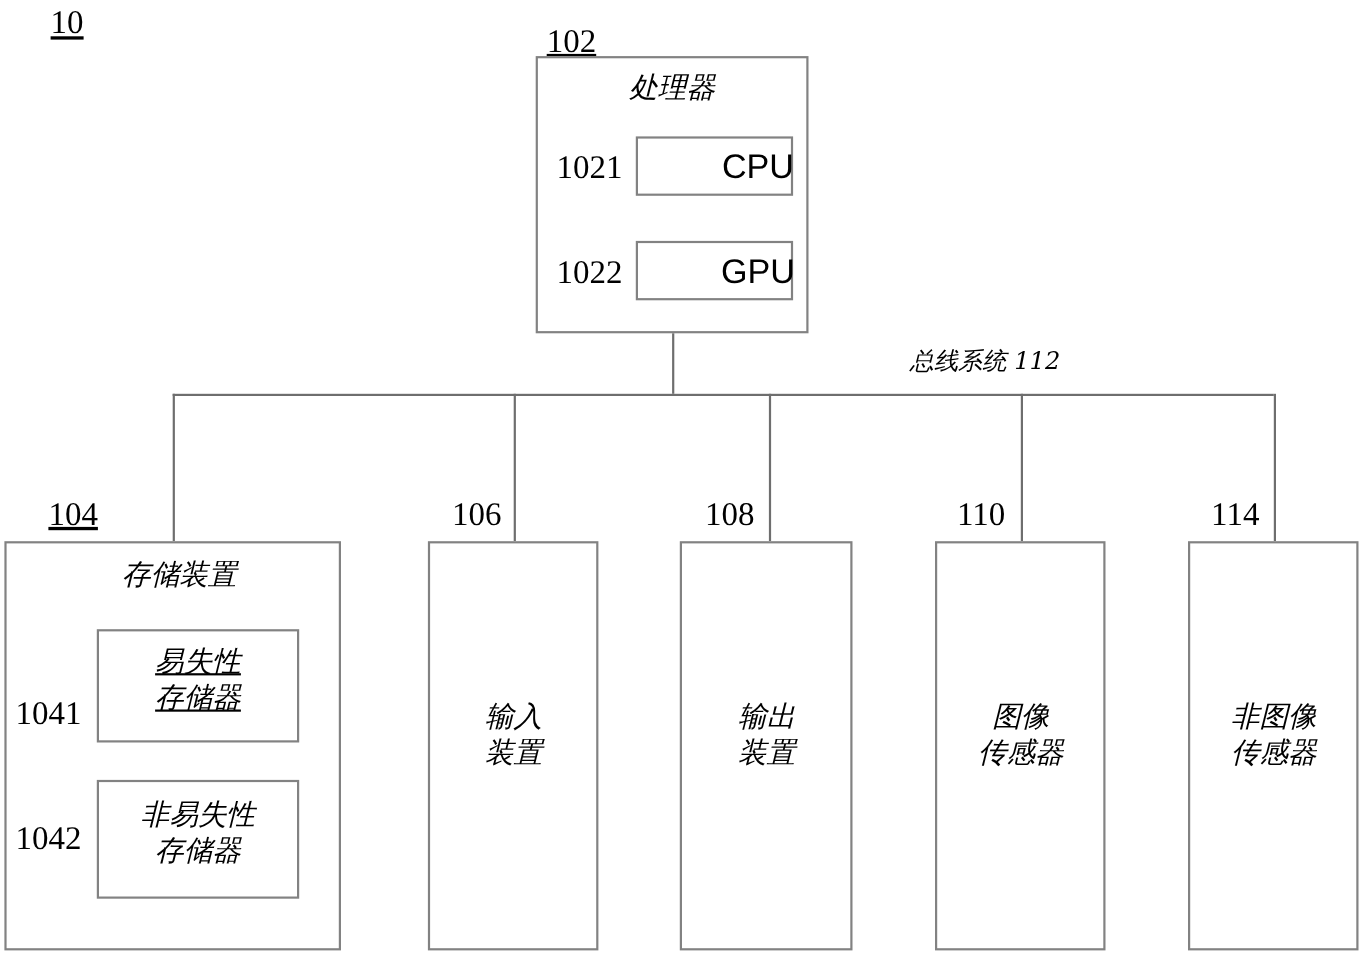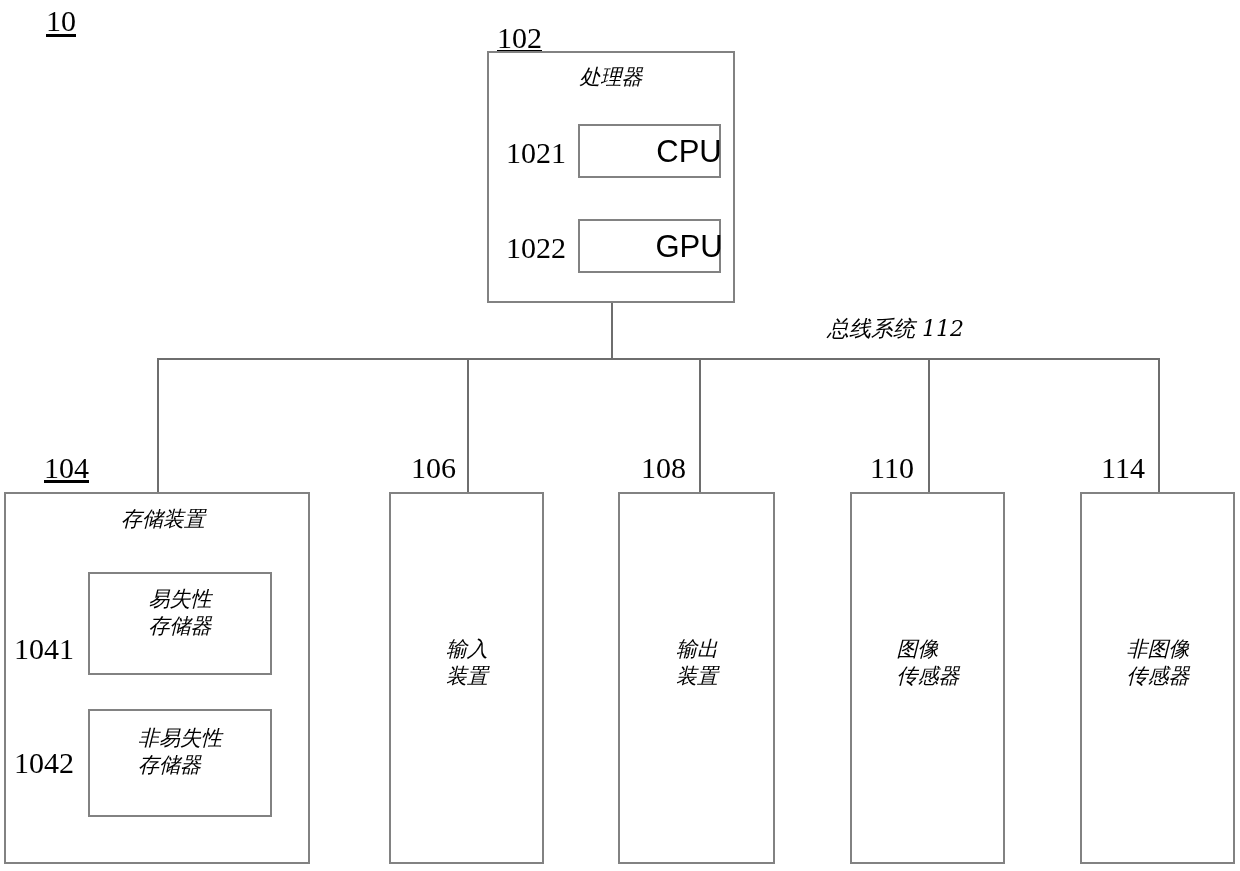--- a/index.html
+++ b/index.html
@@ -48,24 +48,24 @@
   }
   .ref-underline {
     text-decoration: underline;
     text-underline-offset: 3px;
     text-align: right;
   }
   .cn {
     position: absolute;
     font-family: "DejaVu Serif", "Liberation Serif", serif;
     font-style: italic;
-    font-size: 21px;
+    font-size: 26px;
     line-height: 1.28;
     white-space: pre-line;
-    text-align: left;
+    text-align: center;
     color: #000000;
   }
   .latin {
     position: absolute;
     font-family: Liberation Sans, sans-serif;
     font-size: 31px;
     line-height: 1;
     white-space: nowrap;
     text-align: center;
     color: #000000;
@@ -117,21 +117,21 @@
   <div class="vline" style="left:1158px; top:358px; height:134px;"></div>
 
   <div class="ref" style="left:44px; top:453px;text-decoration:underline;">104</div>
 
   <div class="box" style="left:4px; top:492px; width:306px; height:372px;"></div>
 
   <div class="cn center-x" style="left:163px; top:506px;font-family:Liberation Serif, serif;">存储装置</div>
 
   <div class="ref" style="left:14px; top:634px;">1041</div>
   <div class="box" style="left:88px; top:572px; width:184px; height:103px;"></div>
-  <div class="cn center-x" style="left:180px; top:586px;">易失性
+  <div class="cn center-x" style="left:180px; top:586px;text-decoration:underline;">易失性
 存储器</div>
 
   <div class="ref" style="left:14px; top:748px;">1042</div>
   <div class="box" style="left:88px; top:709px; width:184px; height:108px;"></div>
   <div class="cn center-x" style="left:180px; top:725px;">非易失性
 存储器</div>
 
   <div class="ref" style="left:411px; top:453px;">106</div>
   <div class="box" style="left:389px; top:492px; width:155px; height:372px;"></div>
   <div class="cn center-x" style="left:467px; top:636px;">输入

